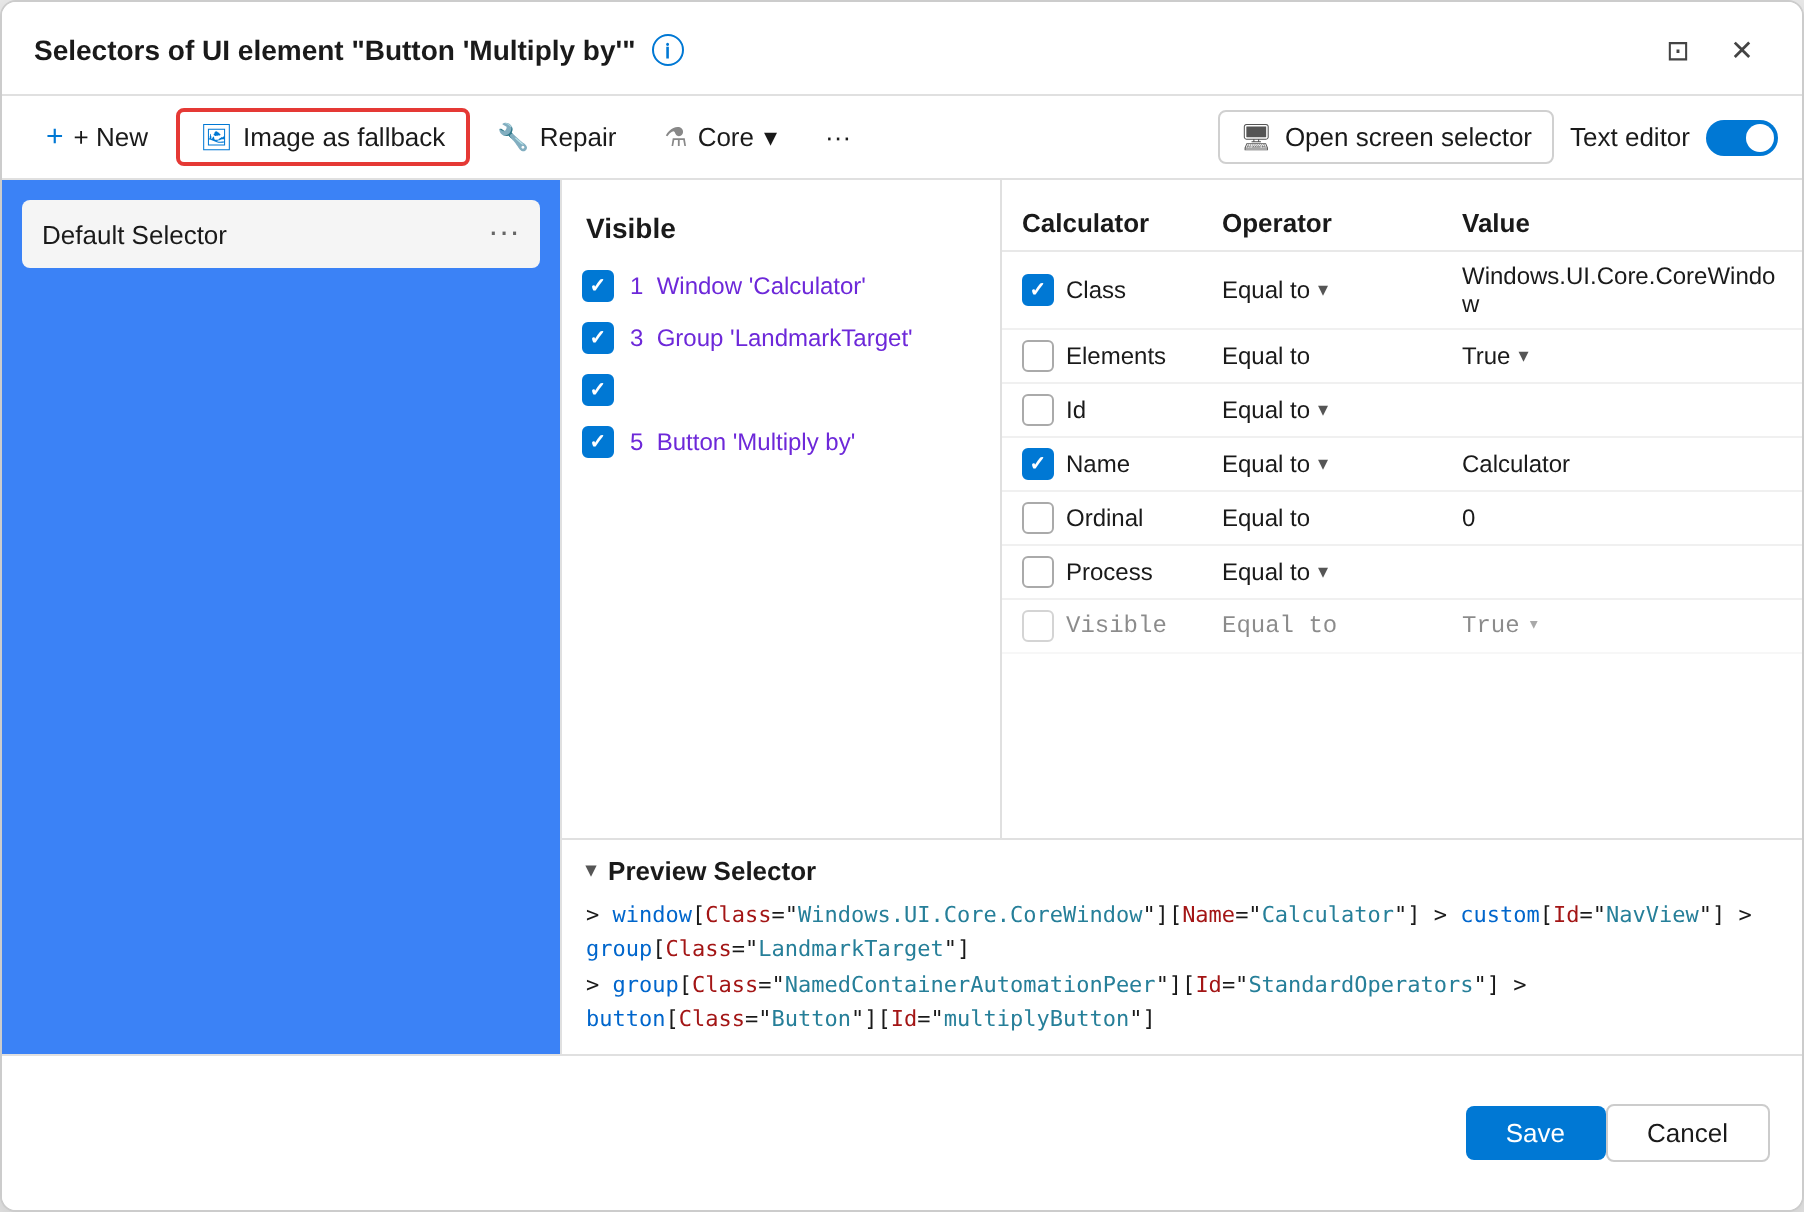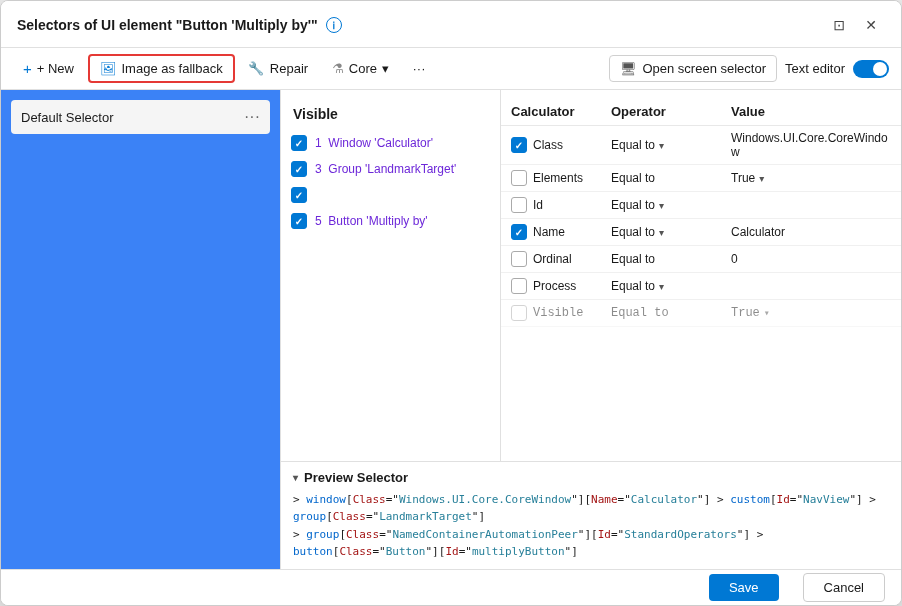--- a/index.html
+++ b/index.html
@@ -41,21 +41,21 @@
     .attr-checkbox.checked::after { content: '✓'; color: #fff; font-size: 10px; font-weight: bold; }
     .attr-name-cell { display: flex; align-items: center; gap: 6px; }
     .attr-name { font-size: 12px; color: #1a1a1a; }
     .operator-cell { display: flex; align-items: center; gap: 4px; font-size: 12px; color: #1a1a1a; }
     .dropdown-arrow { font-size: 10px; color: #555; cursor: pointer; }
     .value-cell { font-size: 12px; color: #1a1a1a; display: flex; align-items: center; gap: 4px; }
     .preview-section { border-top: 1px solid #e0e0e0; padding: 8px 12px; background: #fff; }
     .preview-header { display: flex; align-items: center; gap: 6px; font-size: 13px; font-weight: 600; color: #1a1a1a; margin-bottom: 6px; cursor: pointer; }
     .chevron-icon { font-size: 10px; color: #555; }
     .preview-code { font-size: 11px; color: #1a1a1a; line-height: 1.6; font-family: 'Consolas', monospace; }
-    .footer { display: flex; align-items: center; justify-content: flex-end; padding: 3px 16px; border-top: 1px solid #e0e0e0; background: #fff; gap: 24px; }
+    .footer { display: flex; align-items: center; justify-content: flex-end; padding: 24px 16px; border-top: 1px solid #e0e0e0; background: #fff; gap: 0; }
     .btn-save { padding: 6px 20px; background: #0078d4; color: #fff; border: none; border-radius: 4px; font-size: 13px; cursor: pointer; font-weight: 500; }
     .btn-cancel { padding: 6px 20px; background: #fff; color: #1a1a1a; border: 1px solid #ccc; border-radius: 4px; font-size: 13px; cursor: pointer; }
     .section-with-scroll { display: flex; flex: 1; overflow: hidden; }
   </style>
 </head>
 <body>
 
 <div class="dialog">
 
   <div class="title-bar">

